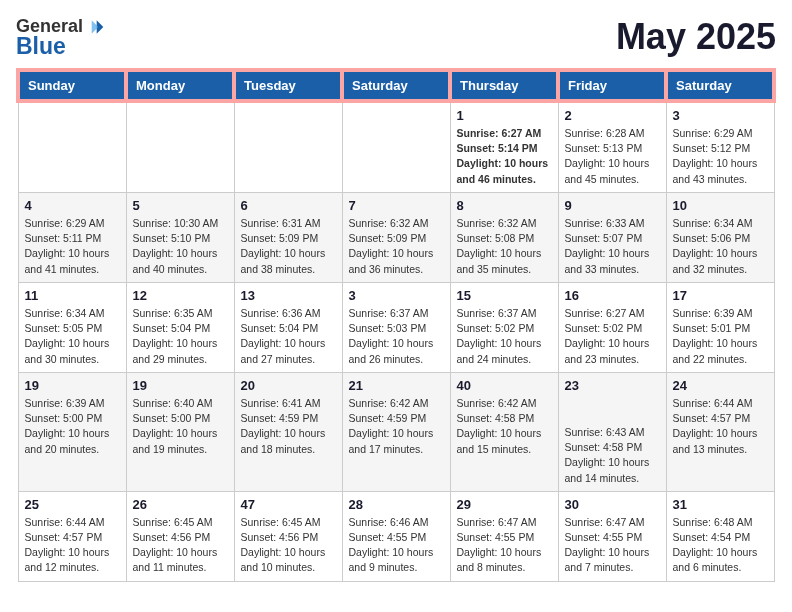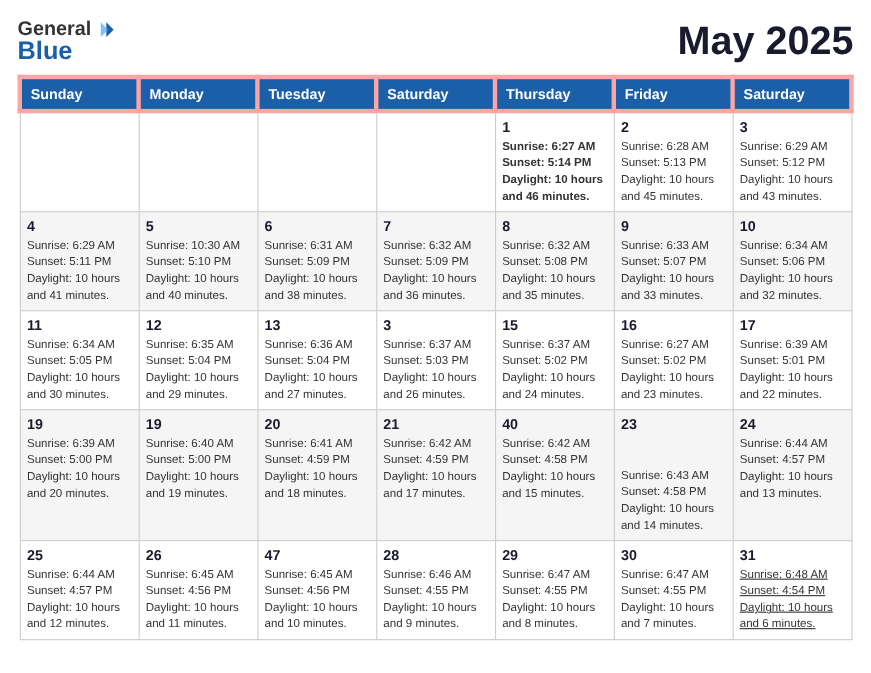--- a/index.html
+++ b/index.html
@@ -335,20 +335,20 @@
         </td>
         <td>
           <span class="day-number">30</span>
           <div class="day-info" style="white-space: pre-line;">Sunrise: 6:47 AM
 Sunset: 4:55 PM
 Daylight: 10 hours
 and 7 minutes.</div>
         </td>
         <td>
           <span class="day-number">31</span>
-          <div class="day-info" style="white-space: pre-line; text-decoration: underline;">Sunrise: 6:48 AM
+          <div class="day-info" style="white-space: pre-line;">Sunrise: 6:48 AM
 Sunset: 4:54 PM
 Daylight: 10 hours
 and 6 minutes.</div>
         </td>
       </tr>
     </tbody>
 </table>
 
 </body></html>

